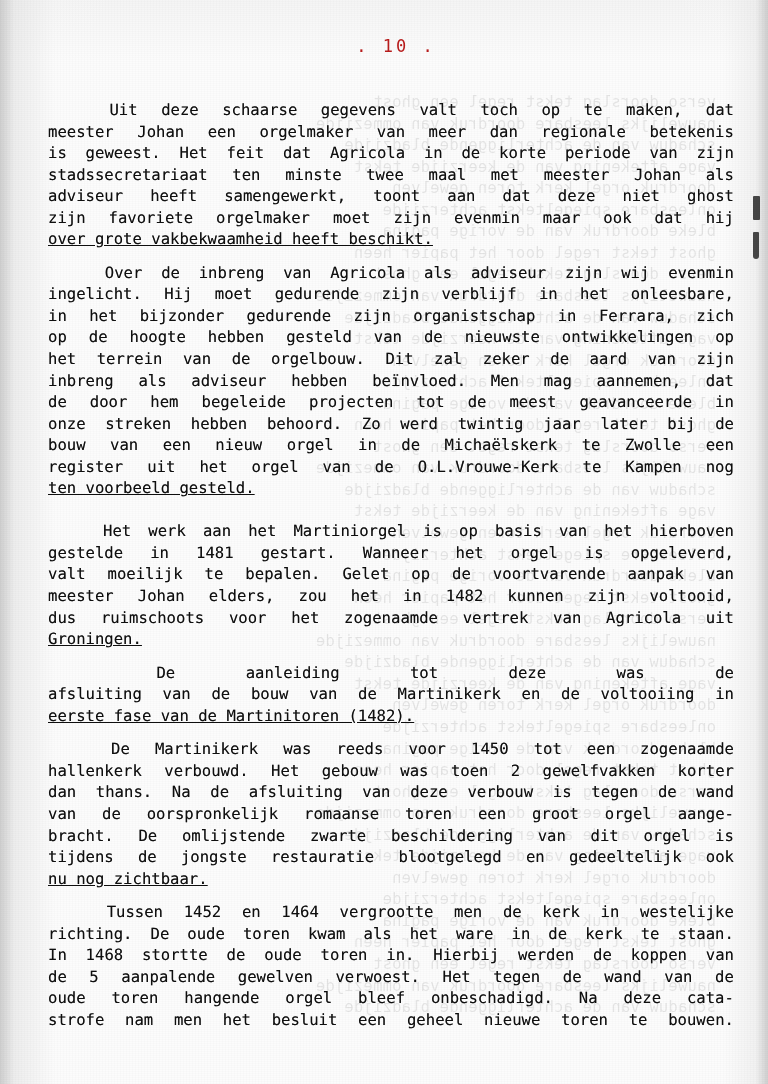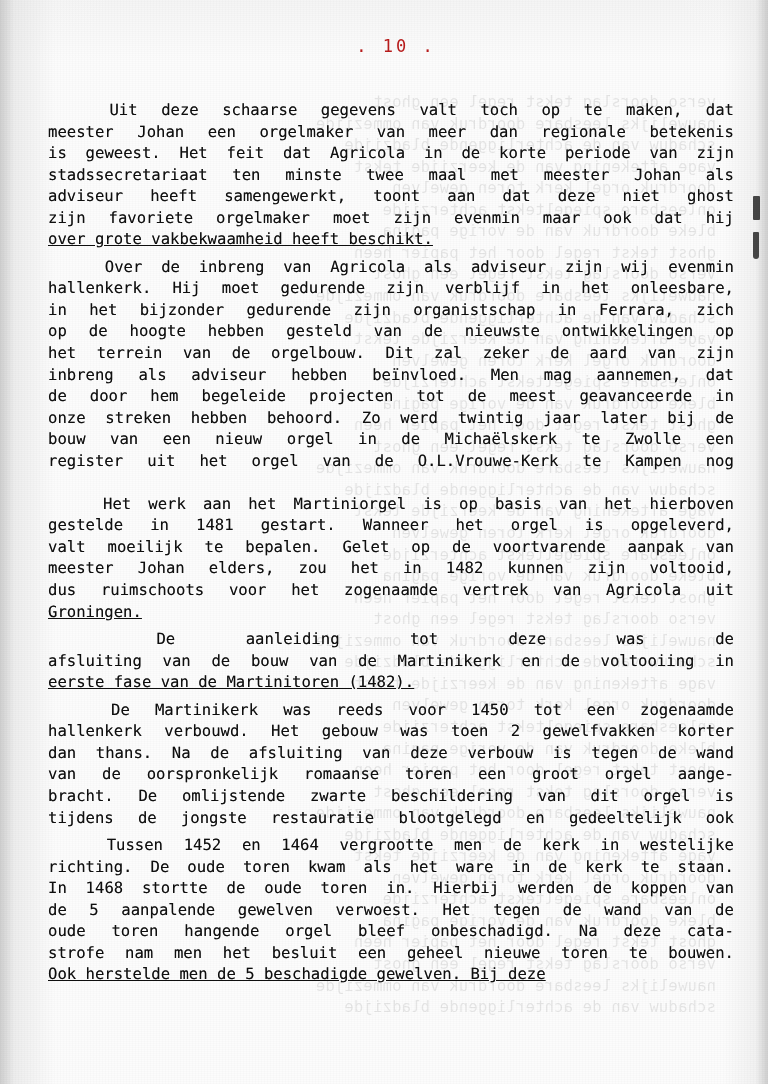--- a/index.html
+++ b/index.html
@@ -98,21 +98,21 @@
     position: absolute;
     left: 48px;
     top: 100px;
     width: 686px;
   }
 
   .para {
     margin: 0;
   }
   .para + .para {
-    margin-top: 6px;
+    margin-top: 12px;
   }
 
   
   .line {
     display: flex;
     justify-content: space-between;
     height: 21.55px;
     font-size: 15.6px;
     line-height: 21.55px;
     white-space: pre;
@@ -218,29 +218,30 @@
           <div class="line indent"><span class="w">Uit</span><span class="w">deze</span><span class="w">schaarse</span><span class="w">gegevens</span><span class="w">valt</span><span class="w">toch</span><span class="w">op</span><span class="w">te</span><span class="w">maken,</span><span class="w">dat</span></div>
           <div class="line"><span class="w">meester</span><span class="w">Johan</span><span class="w">een</span><span class="w">orgelmaker</span><span class="w">van</span><span class="w">meer</span><span class="w">dan</span><span class="w">regionale</span><span class="w">betekenis</span></div>
           <div class="line"><span class="w">is</span><span class="w">geweest.</span><span class="w">Het</span><span class="w">feit</span><span class="w">dat</span><span class="w">Agricola</span><span class="w">in</span><span class="w">de</span><span class="w">korte</span><span class="w">periode</span><span class="w">van</span><span class="w">zijn</span></div>
           <div class="line"><span class="w">stadssecretariaat</span><span class="w">ten</span><span class="w">minste</span><span class="w">twee</span><span class="w">maal</span><span class="w">met</span><span class="w">meester</span><span class="w">Johan</span><span class="w">als</span></div>
           <div class="line"><span class="w">adviseur</span><span class="w">heeft</span><span class="w">samengewerkt,</span><span class="w">toont</span><span class="w">aan</span><span class="w">dat</span><span class="w">deze</span><span class="w">niet</span><span class="w">ghost</span></div>
           <div class="line"><span class="w">zijn</span><span class="w">favoriete</span><span class="w">orgelmaker</span><span class="w">moet</span><span class="w">zijn</span><span class="w">evenmin</span><span class="w">maar</span><span class="w">ook</span><span class="w">dat</span><span class="w">hij</span></div>
           <div class="line last"><span class="w">over grote vakbekwaamheid heeft beschikt.</span></div>
         </div>
         <div class="para">
           <div class="line indent"><span class="w">Over</span><span class="w">de</span><span class="w">inbreng</span><span class="w">van</span><span class="w">Agricola</span><span class="w">als</span><span class="w">adviseur</span><span class="w">zijn</span><span class="w">wij</span><span class="w">evenmin</span></div>
-          <div class="line"><span class="w">hallenkerk.</span><span class="w">Hij</span><span class="w">moet</span><span class="w">gedurende</span><span class="w">zijn</span><span class="w">verblijf</span><span class="w">in</span><span class="w">het</span><span class="w">onleesbare,</span></div>
+          <div class="line"><span class="w">ingelicht.</span><span class="w">Hij</span><span class="w">moet</span><span class="w">gedurende</span><span class="w">zijn</span><span class="w">verblijf</span><span class="w">in</span><span class="w">het</span><span class="w">onleesbare,</span></div>
           <div class="line"><span class="w">in</span><span class="w">het</span><span class="w">bijzonder</span><span class="w">gedurende</span><span class="w">zijn</span><span class="w">organistschap</span><span class="w">in</span><span class="w">Ferrara,</span><span class="w">zich</span></div>
           <div class="line"><span class="w">op</span><span class="w">de</span><span class="w">hoogte</span><span class="w">hebben</span><span class="w">gesteld</span><span class="w">van</span><span class="w">de</span><span class="w">nieuwste</span><span class="w">ontwikkelingen</span><span class="w">op</span></div>
           <div class="line"><span class="w">het</span><span class="w">terrein</span><span class="w">van</span><span class="w">de</span><span class="w">orgelbouw.</span><span class="w">Dit</span><span class="w">zal</span><span class="w">zeker</span><span class="w">de</span><span class="w">aard</span><span class="w">van</span><span class="w">zijn</span></div>
           <div class="line"><span class="w">inbreng</span><span class="w">als</span><span class="w">adviseur</span><span class="w">hebben</span><span class="w">beïnvloed.</span><span class="w">Men</span><span class="w">mag</span><span class="w">aannemen,</span><span class="w">dat</span></div>
           <div class="line"><span class="w">de</span><span class="w">door</span><span class="w">hem</span><span class="w">begeleide</span><span class="w">projecten</span><span class="w">tot</span><span class="w">de</span><span class="w">meest</span><span class="w">geavanceerde</span><span class="w">in</span></div>
           <div class="line"><span class="w">onze</span><span class="w">streken</span><span class="w">hebben</span><span class="w">behoord.</span><span class="w">Zo</span><span class="w">werd</span><span class="w">twintig</span><span class="w">jaar</span><span class="w">later</span><span class="w">bij</span><span class="w">de</span></div>
           <div class="line"><span class="w">bouw</span><span class="w">van</span><span class="w">een</span><span class="w">nieuw</span><span class="w">orgel</span><span class="w">in</span><span class="w">de</span><span class="w">Michaëlskerk</span><span class="w">te</span><span class="w">Zwolle</span><span class="w">een</span></div>
           <div class="line"><span class="w">register</span><span class="w">uit</span><span class="w">het</span><span class="w">orgel</span><span class="w">van</span><span class="w">de</span><span class="w">O.L.Vrouwe-Kerk</span><span class="w">te</span><span class="w">Kampen</span><span class="w">nog</span></div>
+          <div class="line last"><span class="w">ten voorbeeld gesteld.</span></div>
         </div>
         <div style="height: 21.55px;"></div>
         <div class="para">
           <div class="line indent"><span class="w">Het</span><span class="w">werk</span><span class="w">aan</span><span class="w">het</span><span class="w">Martiniorgel</span><span class="w">is</span><span class="w">op</span><span class="w">basis</span><span class="w">van</span><span class="w">het</span><span class="w">hierboven</span></div>
           <div class="line"><span class="w">gestelde</span><span class="w">in</span><span class="w">1481</span><span class="w">gestart.</span><span class="w">Wanneer</span><span class="w">het</span><span class="w">orgel</span><span class="w">is</span><span class="w">opgeleverd,</span></div>
           <div class="line"><span class="w">valt</span><span class="w">moeilijk</span><span class="w">te</span><span class="w">bepalen.</span><span class="w">Gelet</span><span class="w">op</span><span class="w">de</span><span class="w">voortvarende</span><span class="w">aanpak</span><span class="w">van</span></div>
           <div class="line"><span class="w">meester</span><span class="w">Johan</span><span class="w">elders,</span><span class="w">zou</span><span class="w">het</span><span class="w">in</span><span class="w">1482</span><span class="w">kunnen</span><span class="w">zijn</span><span class="w">voltooid,</span></div>
           <div class="line"><span class="w">dus</span><span class="w">ruimschoots</span><span class="w">voor</span><span class="w">het</span><span class="w">zogenaamde</span><span class="w">vertrek</span><span class="w">van</span><span class="w">Agricola</span><span class="w">uit</span></div>
           <div class="line last"><span class="w">Groningen.</span></div>
         </div>
@@ -249,28 +250,28 @@
           <div class="line"><span class="w">afsluiting</span><span class="w">van</span><span class="w">de</span><span class="w">bouw</span><span class="w">van</span><span class="w">de</span><span class="w">Martinikerk</span><span class="w">en</span><span class="w">de</span><span class="w">voltooiing</span><span class="w">in</span></div>
           <div class="line last"><span class="w">eerste fase van de Martinitoren (1482).</span></div>
         </div>
         <div class="para">
           <div class="line indent"><span class="w">De</span><span class="w">Martinikerk</span><span class="w">was</span><span class="w">reeds</span><span class="w">voor</span><span class="w">1450</span><span class="w">tot</span><span class="w">een</span><span class="w">zogenaamde</span></div>
           <div class="line"><span class="w">hallenkerk</span><span class="w">verbouwd.</span><span class="w">Het</span><span class="w">gebouw</span><span class="w">was</span><span class="w">toen</span><span class="w">2</span><span class="w">gewelfvakken</span><span class="w">korter</span></div>
           <div class="line"><span class="w">dan</span><span class="w">thans.</span><span class="w">Na</span><span class="w">de</span><span class="w">afsluiting</span><span class="w">van</span><span class="w">deze</span><span class="w">verbouw</span><span class="w">is</span><span class="w">tegen</span><span class="w">de</span><span class="w">wand</span></div>
           <div class="line"><span class="w">van</span><span class="w">de</span><span class="w">oorspronkelijk</span><span class="w">romaanse</span><span class="w">toren</span><span class="w">een</span><span class="w">groot</span><span class="w">orgel</span><span class="w">aange-</span></div>
           <div class="line"><span class="w">bracht.</span><span class="w">De</span><span class="w">omlijstende</span><span class="w">zwarte</span><span class="w">beschildering</span><span class="w">van</span><span class="w">dit</span><span class="w">orgel</span><span class="w">is</span></div>
           <div class="line"><span class="w">tijdens</span><span class="w">de</span><span class="w">jongste</span><span class="w">restauratie</span><span class="w">blootgelegd</span><span class="w">en</span><span class="w">gedeeltelijk</span><span class="w">ook</span></div>
+          <div class="line last"><span class="w">nu nog zichtbaar.</span></div>
         </div>
         <div class="para">
           <div class="line indent"><span class="w">Tussen</span><span class="w">1452</span><span class="w">en</span><span class="w">1464</span><span class="w">vergrootte</span><span class="w">men</span><span class="w">de</span><span class="w">kerk</span><span class="w">in</span><span class="w">westelijke</span></div>
           <div class="line"><span class="w">richting.</span><span class="w">De</span><span class="w">oude</span><span class="w">toren</span><span class="w">kwam</span><span class="w">als</span><span class="w">het</span><span class="w">ware</span><span class="w">in</span><span class="w">de</span><span class="w">kerk</span><span class="w">te</span><span class="w">staan.</span></div>
           <div class="line"><span class="w">In</span><span class="w">1468</span><span class="w">stortte</span><span class="w">de</span><span class="w">oude</span><span class="w">toren</span><span class="w">in.</span><span class="w">Hierbij</span><span class="w">werden</span><span class="w">de</span><span class="w">koppen</span><span class="w">van</span></div>
           <div class="line"><span class="w">de</span><span class="w">5</span><span class="w">aanpalende</span><span class="w">gewelven</span><span class="w">verwoest.</span><span class="w">Het</span><span class="w">tegen</span><span class="w">de</span><span class="w">wand</span><span class="w">van</span><span class="w">de</span></div>
           <div class="line"><span class="w">oude</span><span class="w">toren</span><span class="w">hangende</span><span class="w">orgel</span><span class="w">bleef</span><span class="w">onbeschadigd.</span><span class="w">Na</span><span class="w">deze</span><span class="w">cata-</span></div>
           <div class="line"><span class="w">strofe</span><span class="w">nam</span><span class="w">men</span><span class="w">het</span><span class="w">besluit</span><span class="w">een</span><span class="w">geheel</span><span class="w">nieuwe</span><span class="w">toren</span><span class="w">te</span><span class="w">bouwen.</span></div>
-          <div class="line last"><span class="w">Ook herstelde men de 5 beschadigde gewelven. Bij deze</span></div>
         </div>
       </div>
 
   </div>
 
   <div class="grain"></div>
 </div>
 
 </body></html>

